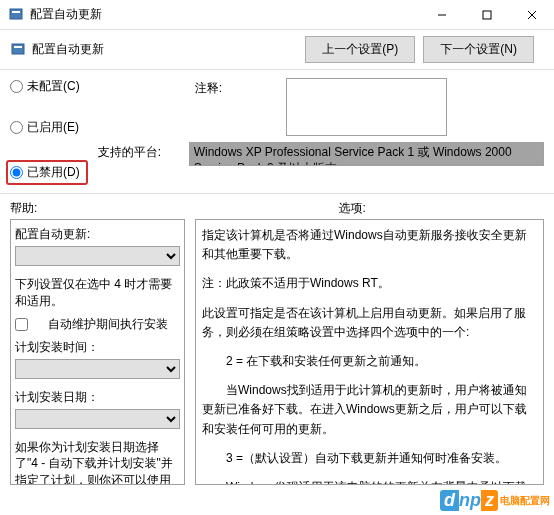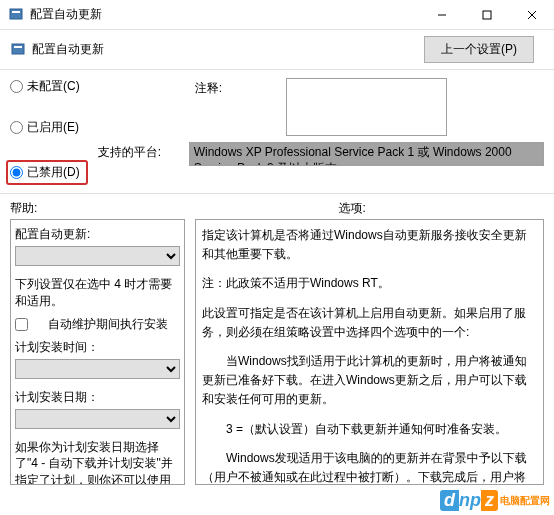--- a/index.html
+++ b/index.html
@@ -87,20 +87,21 @@
 </div>
 
 <div class="toolbar">
   <svg class="toolbar-icon" viewBox="0 0 16 16">
       <rect x="2" y="2" width="12" height="10" fill="#4a7fb5" stroke="#2a5f95"></rect>
       <rect x="4" y="4" width="8" height="2" fill="#fff"></rect>
     </svg>
   <span class="toolbar-title">配置自动更新</span>
   <div class="nav-btns">
     <button class="nav-btn">上一个设置(P)</button>
+    <button class="nav-btn">下一个设置(N)</button>
   </div>
 </div>
 
 <div class="main-area">
   <div class="radio-col">
     <label class="radio-opt">
       <input type="radio" name="cfg" style="">
       <span>未配置(C)</span>
     </label>
     <label class="radio-opt">
@@ -148,20 +149,21 @@
       <span class="opt-label">计划安装日期：</span>
       <select class="opt-select"></select>
     </div>
     <div class="opt-text">如果你为计划安装日期选择了"4 - 自动下载并计划安装"并指定了计划，则你还可以使用以下的选项，选择将更新限制为每周、每两周或每月一次:</div>
 
   </div>
   <div class="help-panel">
     <p>指定该计算机是否将通过Windows自动更新服务接收安全更新和其他重要下载。</p>
     <p>注：此政策不适用于Windows RT。</p>
     <p>此设置可指定是否在该计算机上启用自动更新。如果启用了服务，则必须在组策略设置中选择四个选项中的一个:</p>
+    <p>　　2 = 在下载和安装任何更新之前通知。</p>
     <p>　　当Windows找到适用于此计算机的更新时，用户将被通知更新已准备好下载。在进入Windows更新之后，用户可以下载和安装任何可用的更新。</p>
     <p>　　3 =（默认设置）自动下载更新并通知何时准备安装。</p>
     <p>　　Windows发现适用于该电脑的的更新并在背景中予以下载（用户不被通知或在此过程中被打断）。下载完成后，用户将被通知已可以准备安装。在Windows更新后，用户可以进行安装。</p>
   </div>
 </div>
 
 <div class="watermark">
   <div class="wm-logo">
     <span class="wm-d">d</span>
       <span class="wm-n">n</span>

